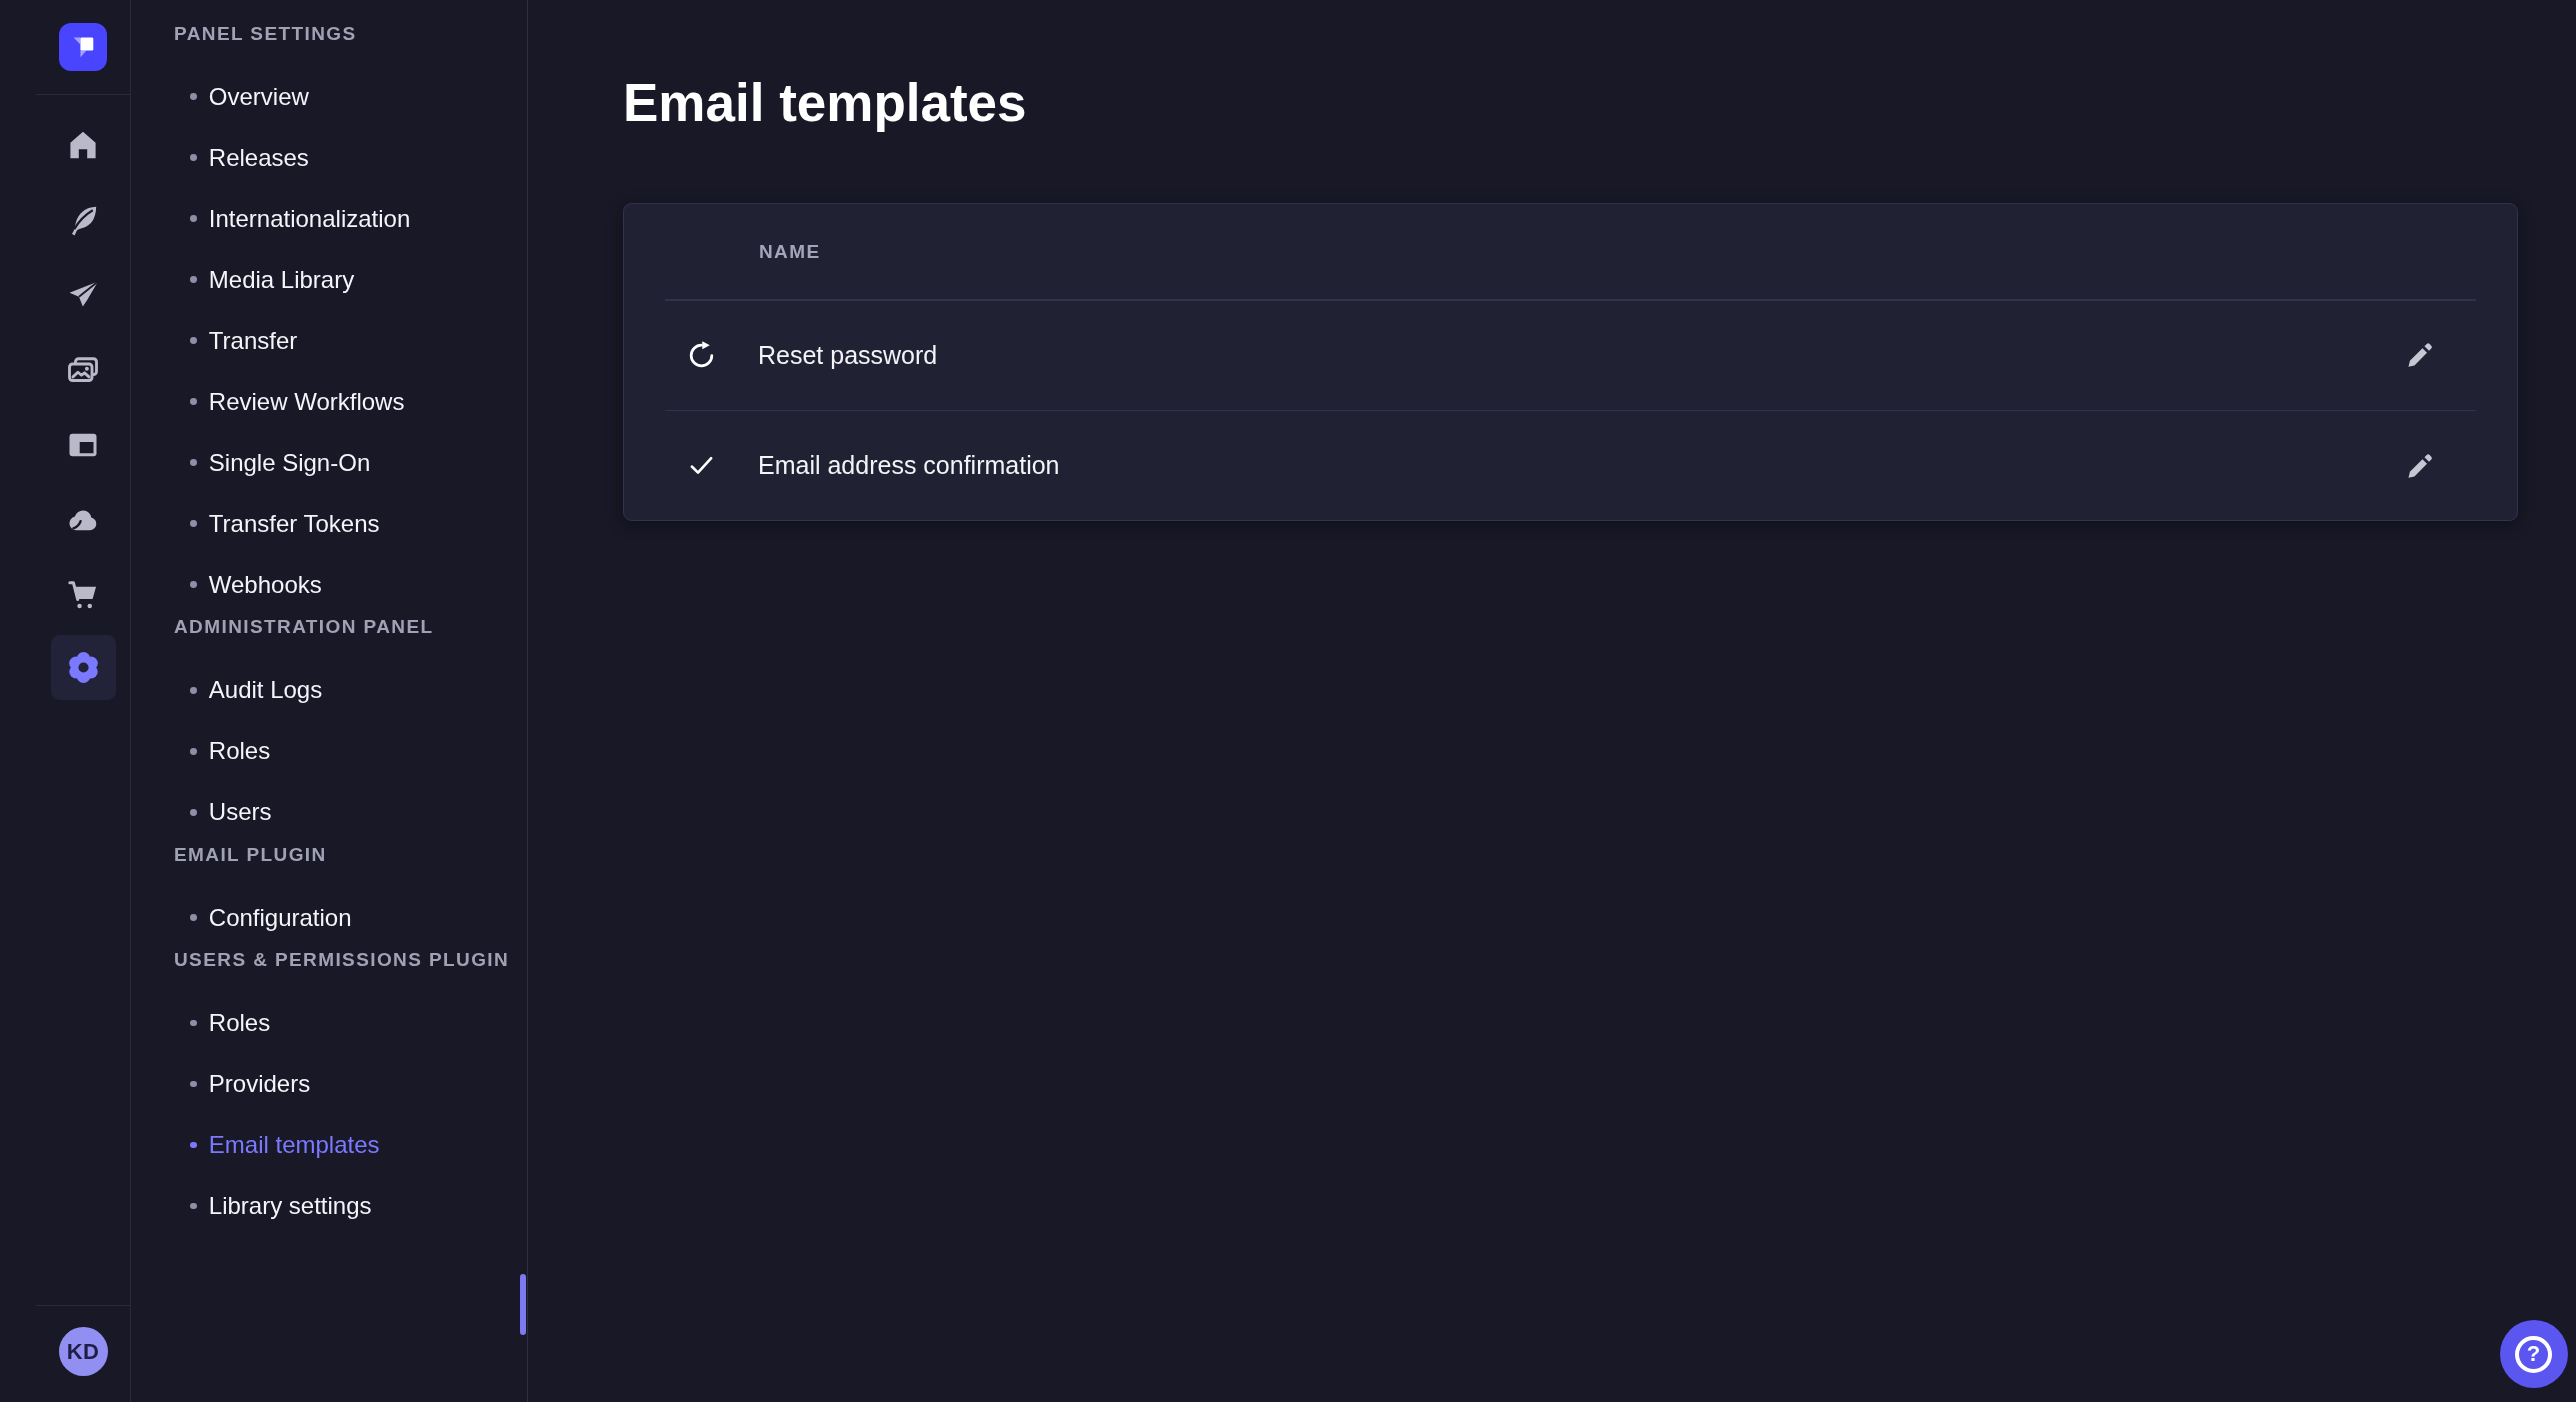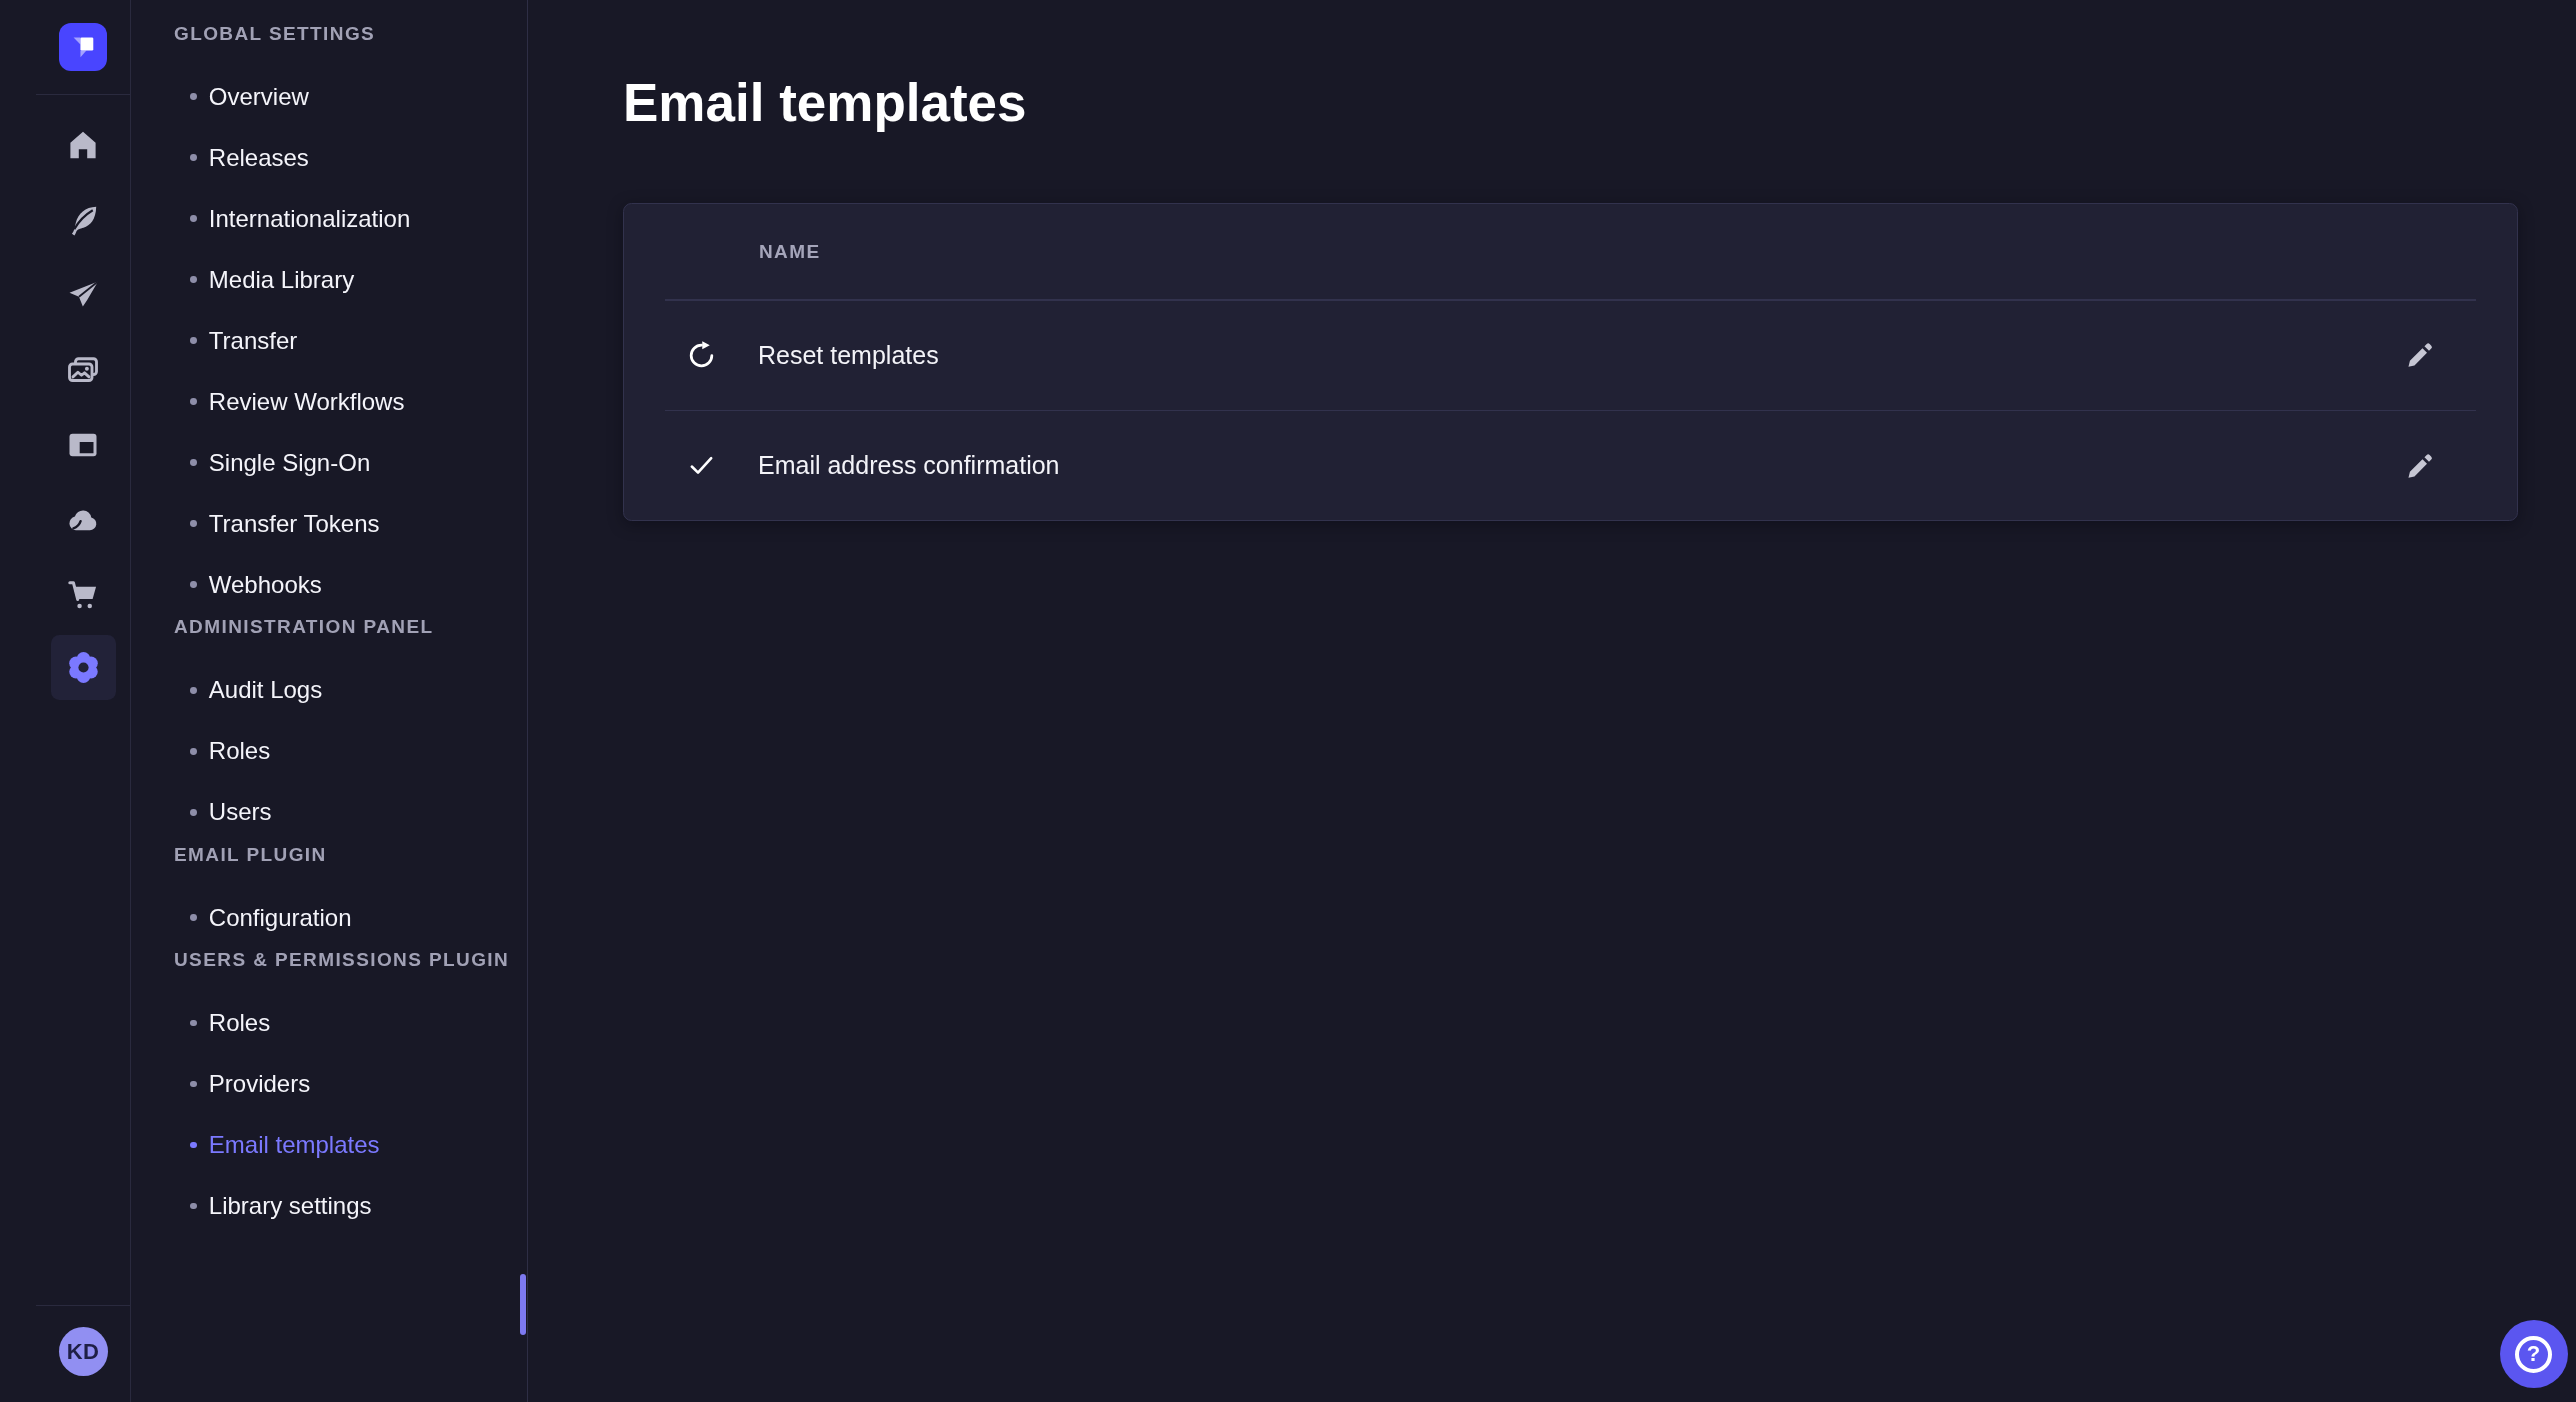--- a/index.html
+++ b/index.html
@@ -231,21 +231,21 @@
 
   <div class="rail-bottom">
     <div class="avatar">
       <span>KD</span>
     </div>
   </div>
 </nav>
 
 <nav class="subnav">
 
-  <div class="subnav-section-title">GLOBAL SETTINGS</div>
+  <div class="subnav-section-title">PANEL SETTINGS</div>
   <ul>
     <li>
         <span class="bullet"></span>
         <span>Overview</span>
       </li>
     <li>
         <span class="bullet"></span>
         <span>Releases</span>
       </li>
     <li>
@@ -334,21 +334,21 @@
     </div>
     <div class="divider"></div>
 
     <div class="trow">
       <span class="row-status">
         <svg viewBox="0 0 24 24">
           <path d="M20 12a8 8 0 1 1-8-8" fill="none" stroke="#ffffff" stroke-width="2.1" stroke-linecap="round"></path>
           <polygon points="12.6,0.9 18.4,4 12.6,7.1" fill="#ffffff"></polygon>
         </svg>
       </span>
-      <span class="row-name">Reset templates</span>
+      <span class="row-name">Reset password</span>
       <button class="edit-btn">
         <svg viewBox="0 0 24 24">
           <path fill="#c7c7d4" d="M4.1 20.9l1.1-4.5 9.4-9.4 3.4 3.4-9.4 9.4-4.5 1.1z M16.1 5.5l1.7-1.7a1.55 1.55 0 0 1 2.2 0l1.2 1.2a1.55 1.55 0 0 1 0 2.2l-1.7 1.7-3.4-3.4z"></path>
         </svg>
       </button>
     </div>
     <div class="divider"></div>
 
     <div class="trow">
       <span class="row-status">

